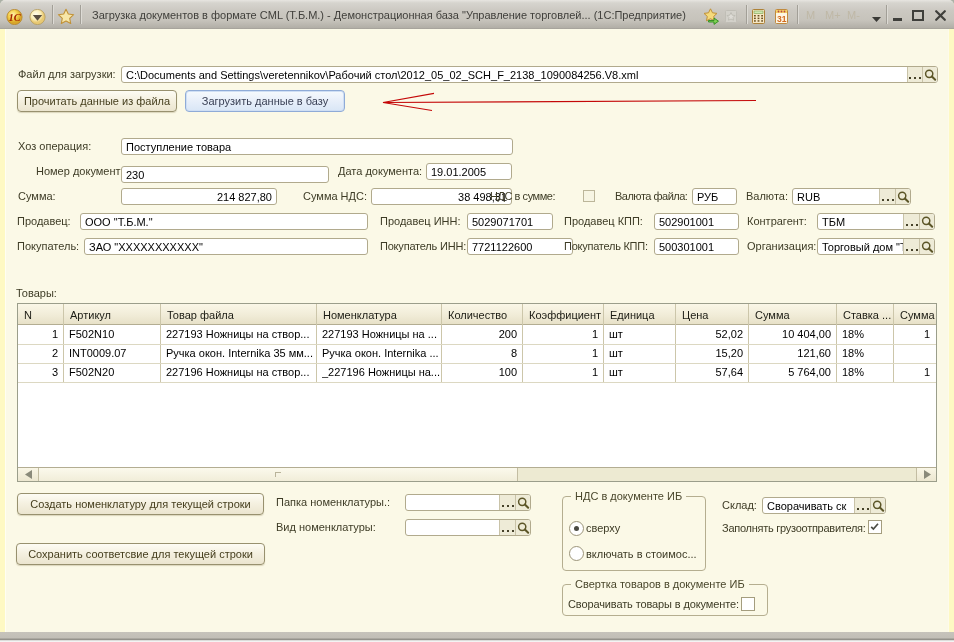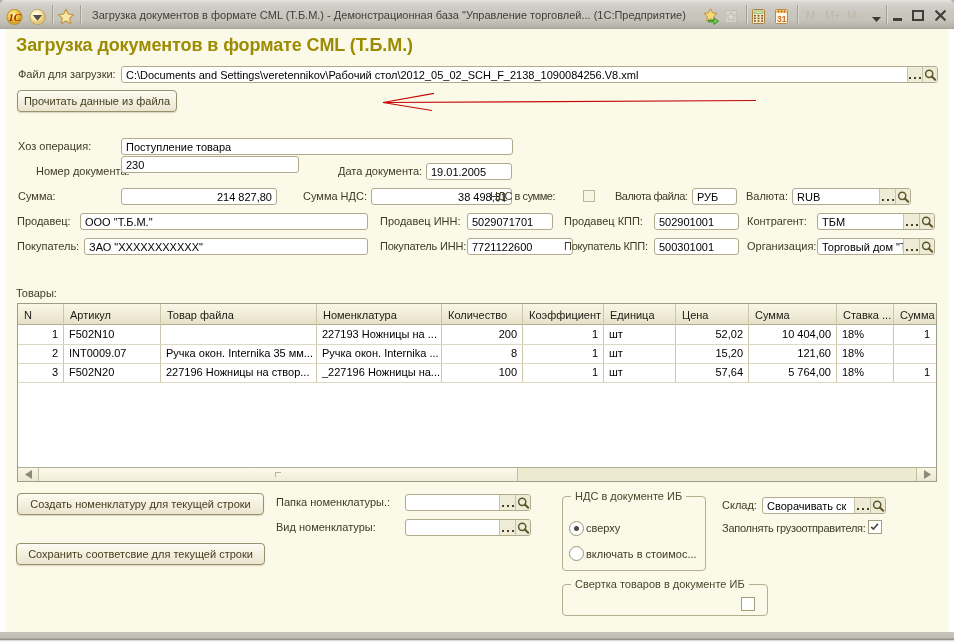--- a/index.html
+++ b/index.html
@@ -1,19 +1,19 @@
 <!DOCTYPE html>
 <html lang="ru"><head>
 <meta charset="utf-8">
 <title>1C</title>
 <style>
 *{margin:0;padding:0;box-sizing:border-box}
 html,body{width:954px;height:642px;overflow:hidden}
 body{position:relative;font-family:"Liberation Sans",sans-serif;background:#aab0a6}
-.win{position:absolute;left:0;top:0;width:954px;height:641px;background:#ffffff;border-radius:6px 6px 0 0}
+.win{position:absolute;left:0;top:0;width:954px;height:641px;background:#fef9c3;border-radius:6px 6px 0 0}
 .tb{position:absolute;left:0;top:0;width:954px;height:29px;border-radius:5px 5px 0 0;
  background:linear-gradient(#e7e5e1 0%,#d6d4ce 10%,#cbc8c1 38%,#c6c3bb 70%,#b3b0a8 95%,#a19e96 100%)}
 .client{position:absolute;left:6px;top:29px;width:943px;height:603px;background:#fbf9e7}
 .winborder{position:absolute;left:0;top:632px;width:954px;height:10px;background:linear-gradient(#c6c3bb 0%,#c2bfb7 55%,#94928b 75%,#dcdcda 85%,#ffffff 100%)}
 .sep{position:absolute;top:5px;width:1px;height:19px;background:#a29f97;box-shadow:1px 0 0 #dddbd5}
 .ttxt{position:absolute;left:92px;top:0;height:29px;line-height:30px;font-size:11px;color:#41403c;white-space:nowrap}
 .mgr{position:absolute;top:0;height:29px;line-height:30px;font-size:11px;color:#bfb8a6;white-space:nowrap}
 .lb{position:absolute;font-size:11px;color:#3e3c26;white-space:nowrap;line-height:17px}
 .in{position:absolute;height:17px;background:#fff;border:1px solid #b1aa8d;border-radius:3px;font-size:11px;color:#000;padding:1px 4px 0;line-height:14px;white-space:nowrap;overflow:hidden}
 .num{text-align:right}
@@ -120,45 +120,45 @@
       </svg>
   <div class="sep" style="left:886px"></div>
 
   <div style="position:absolute;left:893px;top:18px;width:9px;height:3px;background:#3f3f3b"></div>
   <div style="position:absolute;left:912px;top:10px;width:12px;height:11px;border:2px solid #3f3f3b"></div>
   <svg width="11" height="11" style="left:935px;top:10px" viewBox="0 0 11 11">
         <path d="M1.2 1.2 L9.8 9.8 M9.8 1.2 L1.2 9.8" stroke="#3f3f3b" stroke-width="2.2" stroke-linecap="round"></path>
       </svg>
  </div>
  <div class="client"></div>
- <div class="hdr">Загрузка документов в формате CML (Т.Б.М.)</div>
 
  <div class="lb" style="left:18px;top:66px">Файл для загрузки:</div>
  <div class="fw" style="left:121px;top:66px;width:817px">
   <div class="tx">C:\Documents and Settings\veretennikov\Рабочий стол\2012_05_02_SCH_F_2138_1090084256.V8.xml</div>
   <div class="dots" style="width:15px"></div>
   <div class="mag">
         <svg width="15" height="15" style="left:0;top:1px" viewBox="0 0 15 15">
           <circle cx="6.2" cy="5.8" r="3.6" fill="none" stroke="#5c5628" stroke-width="1.5"></circle>
           <path d="M8.9 8.5 L12.2 11.8" stroke="#5c5628" stroke-width="2" stroke-linecap="round"></path>
         </svg>
       </div>
  </div>
  <div class="btn" style="left:17px;top:90px;width:160px">Прочитать данные из файла</div>
+ <div class="btn btnf" style="left:185px;top:90px;width:160px">Загрузить данные в базу</div>
 
  <svg width="390" height="30" style="left:375px;top:85px" viewBox="0 0 390 30">
   <path d="M8 17.5 L381 15.5" stroke="#c40808" stroke-width="1.15" fill="none"></path>
   <path d="M8 17.5 L59 8.4" stroke="#c40808" stroke-width="1.1" fill="none"></path>
   <path d="M8 17.5 L57 25.5" stroke="#c40808" stroke-width="1.1" fill="none"></path>
  </svg>
 
  <div class="lb" style="left:18px;top:138px">Хоз операция:</div>
  <div class="in" style="left:121px;top:138px;width:392px">Поступление товара</div>
  <div class="lb" style="left:36px;top:163px">Номер документа:</div>
- <div class="in" style="left:121px;top:156px;width:178px">230</div>
+ <div class="in" style="left:121px;top:166px;width:208px">230</div>
  <div class="lb" style="left:338px;top:163px">Дата документа:</div>
  <div class="in" style="left:426px;top:163px;width:86px">19.01.2005</div>
  <div class="lb" style="left:18px;top:188px">Сумма:</div>
  <div class="in num" style="left:121px;top:188px;width:156px">214 827,80</div>
  <div class="lb" style="left:303px;top:188px">Сумма НДС:</div>
  <div class="in num" style="left:371px;top:188px;width:141px">38 498,31</div>
  <div class="lb" style="left:490px;top:188px;letter-spacing:-0.45px">НДС в сумме:</div>
  <div class="cb" style="left:583px;top:190px;width:12px;height:12px;background:#f7f5e3;border-color:#bcb69a"></div>
  <div class="lb" style="left:615px;top:188px;letter-spacing:-0.5px">Валюта файла:</div>
  <div class="in" style="left:692px;top:188px;width:45px">РУБ</div>
@@ -231,20 +231,21 @@
       <div class="cv" style="left:657px"></div>
       <div class="cv" style="left:730px"></div>
       <div class="cv" style="left:818px"></div>
       <div class="cv" style="left:875px"></div>
   <div class="rl" style="top:40px"></div>
       <div class="rl" style="top:59px"></div>
       <div class="rl" style="top:78px"></div>
 
   <div class="c cr" style="left:0;top:21px;width:40px">1</div>
   <div class="c" style="left:51px;top:21px;width:90px">F502N10</div>
+  <div class="c" style="left:148px;top:21px;width:150px">227193 Ножницы на створ...</div>
   <div class="c" style="left:304px;top:21px;width:119px">227193 Ножницы на ...</div>
   <div class="c cr" style="left:424px;top:21px;width:75px">200</div>
   <div class="c cr" style="left:505px;top:21px;width:75px">1</div>
   <div class="c" style="left:591px;top:21px;width:66px">шт</div>
   <div class="c cr" style="left:658px;top:21px;width:67px">52,02</div>
   <div class="c cr" style="left:731px;top:21px;width:82px">10 404,00</div>
   <div class="c" style="left:824px;top:21px;width:51px">18%</div>
   <div class="c cr" style="left:876px;top:21px;width:36px">1</div>
 
   <div class="c cr" style="left:0;top:40px;width:40px">2</div>
@@ -314,20 +315,21 @@
  <div class="grp" style="left:562px;top:496px;width:144px;height:75px">
       <span class="glab">НДС в документе ИБ</span>
     </div>
  <div class="rad rdot" style="left:569px;top:521px"></div>
  <div class="lb" style="left:586px;top:520px">сверху</div>
  <div class="rad" style="left:569px;top:546px"></div>
  <div class="lb" style="left:586px;top:546px">включать в стоимос...</div>
  <div class="grp" style="left:562px;top:584px;width:206px;height:32px">
       <span class="glab">Свертка товаров в документе ИБ</span>
     </div>
+ <div class="lb" style="left:568px;top:596px;letter-spacing:-0.12px">Сворачивать товары в документе:</div>
  <div class="cb" style="left:741px;top:597px"></div>
  <div class="lb" style="left:722px;top:497px">Склад:</div>
  <div class="fw" style="left:762px;top:497px;width:124px">
   <div class="tx">Сворачивать ск</div>
       <div class="dots"></div>
   <div class="mag">
         <svg width="15" height="15" style="left:0;top:1px" viewBox="0 0 15 15">
           <circle cx="6.2" cy="5.8" r="3.6" fill="none" stroke="#5c5628" stroke-width="1.5"></circle>
           <path d="M8.9 8.5 L12.2 11.8" stroke="#5c5628" stroke-width="2" stroke-linecap="round"></path>
         </svg>

